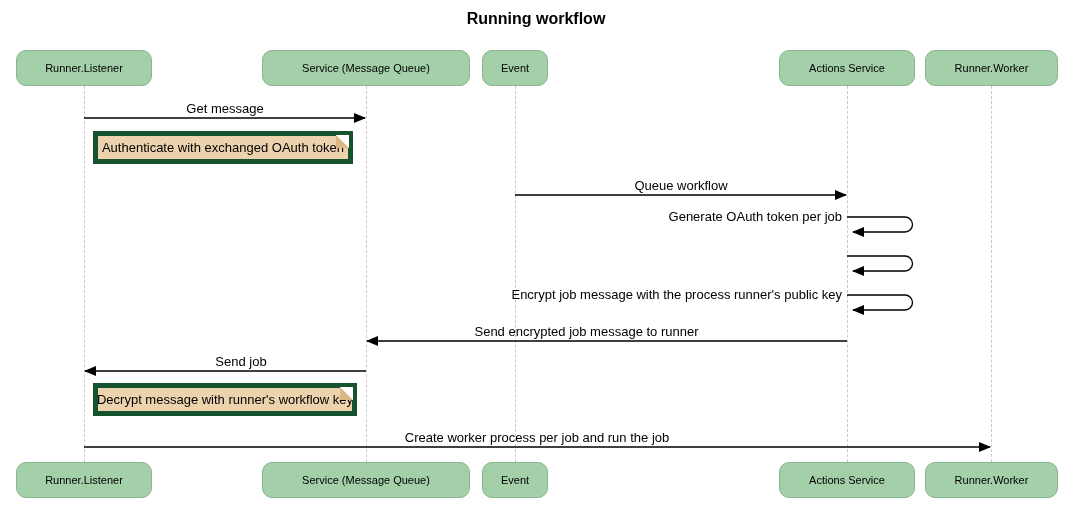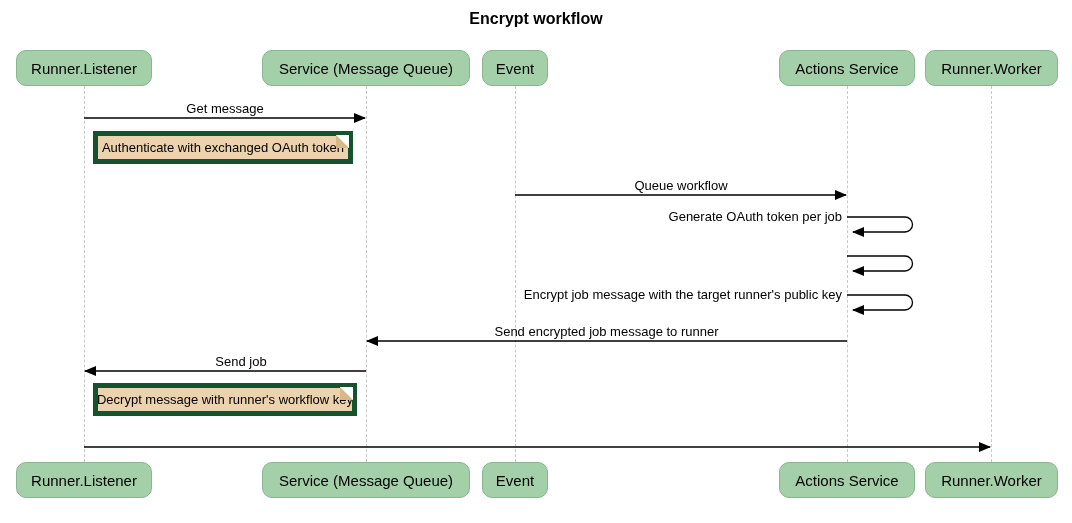--- a/index.html
+++ b/index.html
@@ -14,21 +14,21 @@
     position:absolute;top:10px;left:0;width:1072px;
     text-align:center;font-size:16px;font-weight:bold;color:#000;
   }
   .actor{
     position:absolute;height:36px;
     background:#a3cfa9;
     border:1px solid #89b590;
     border-radius:10px;
     box-sizing:border-box;
     display:flex;align-items:center;justify-content:center;
-    font-size:15px;color:#000;white-space:nowrap;
+    font-size:11px;color:#000;white-space:nowrap;
   }
   .lifeline{
     position:absolute;top:86px;height:376px;width:0;
     border-left:1px dashed #c9c9c9;
   }
   .msg-label{
     position:absolute;height:16px;line-height:16px;
     font-size:13px;color:#000;white-space:nowrap;
   }
   .center{text-align:center;}
@@ -48,21 +48,21 @@
     border-width:0 13px 13px 0;
     border-color:#fff #fff #d9b886 #d9b886;
   }
   .arrow-layer{position:absolute;top:0;left:0;}
 </style>
 </head>
 <body>
 
 <div id="diagram">
 
-  <div class="title">Encrypt workflow</div>
+  <div class="title">Running workflow</div>
 
   <div class="lifeline" style="left:84px;"></div>
   <div class="lifeline" style="left:366px;"></div>
   <div class="lifeline" style="left:515px;"></div>
   <div class="lifeline" style="left:847px;"></div>
   <div class="lifeline" style="left:991px;"></div>
 
   <svg class="arrow-layer" width="1072" height="523">
     <defs>
       <marker id="ah" markerUnits="userSpaceOnUse" markerWidth="12" markerHeight="10" refX="11" refY="5" orient="auto">
@@ -75,23 +75,24 @@
     <path d="M847,256 H905 A7.5,7.5 0 0 1 905,271 H853" fill="none" stroke="#000" stroke-width="1.3" marker-end="url(#ah)"></path>
     <path d="M847,295 H905 A7.5,7.5 0 0 1 905,310 H853" fill="none" stroke="#000" stroke-width="1.3" marker-end="url(#ah)"></path>
     <line x1="847" y1="341" x2="367" y2="341" stroke="#000" stroke-width="1.3" marker-end="url(#ah)"></line>
     <line x1="366" y1="371" x2="85" y2="371" stroke="#000" stroke-width="1.3" marker-end="url(#ah)"></line>
     <line x1="84" y1="447" x2="990" y2="447" stroke="#000" stroke-width="1.3" marker-end="url(#ah)"></line>
   </svg>
 
   <div class="msg-label center" style="left:84px;width:282px;top:101px;">Get message</div>
   <div class="msg-label rightalign" style="left:542px;width:300px;top:209px;">Generate OAuth token per job</div>
   <div class="msg-label center" style="left:515px;width:332px;top:178px;">Queue workflow</div>
-  <div class="msg-label rightalign" style="left:402px;width:440px;top:287px;">Encrypt job message with the target runner's public key</div>
-  <div class="msg-label center" style="left:366px;width:481px;top:324px;">Send encrypted job message to runner</div>
+  <div class="msg-label rightalign" style="left:402px;width:440px;top:287px;">Encrypt job message with the process runner's public key</div>
+  <div class="msg-label center" style="left:346px;width:481px;top:324px;">Send encrypted job message to runner</div>
   <div class="msg-label center" style="left:100px;width:282px;top:354px;">Send job</div>
+  <div class="msg-label center" style="left:84px;width:906px;top:430px;">Create worker process per job and run the job</div>
 
   <div class="note" style="left:93px;top:131px;width:260px;">
     <span>Authenticate with exchanged OAuth token</span>
     <span class="note-fold"></span>
   </div>
   <div class="note" style="left:93px;top:383px;width:264px;">
     <span>Decrypt message with runner's workflow key</span>
     <span class="note-fold"></span>
   </div>
 

